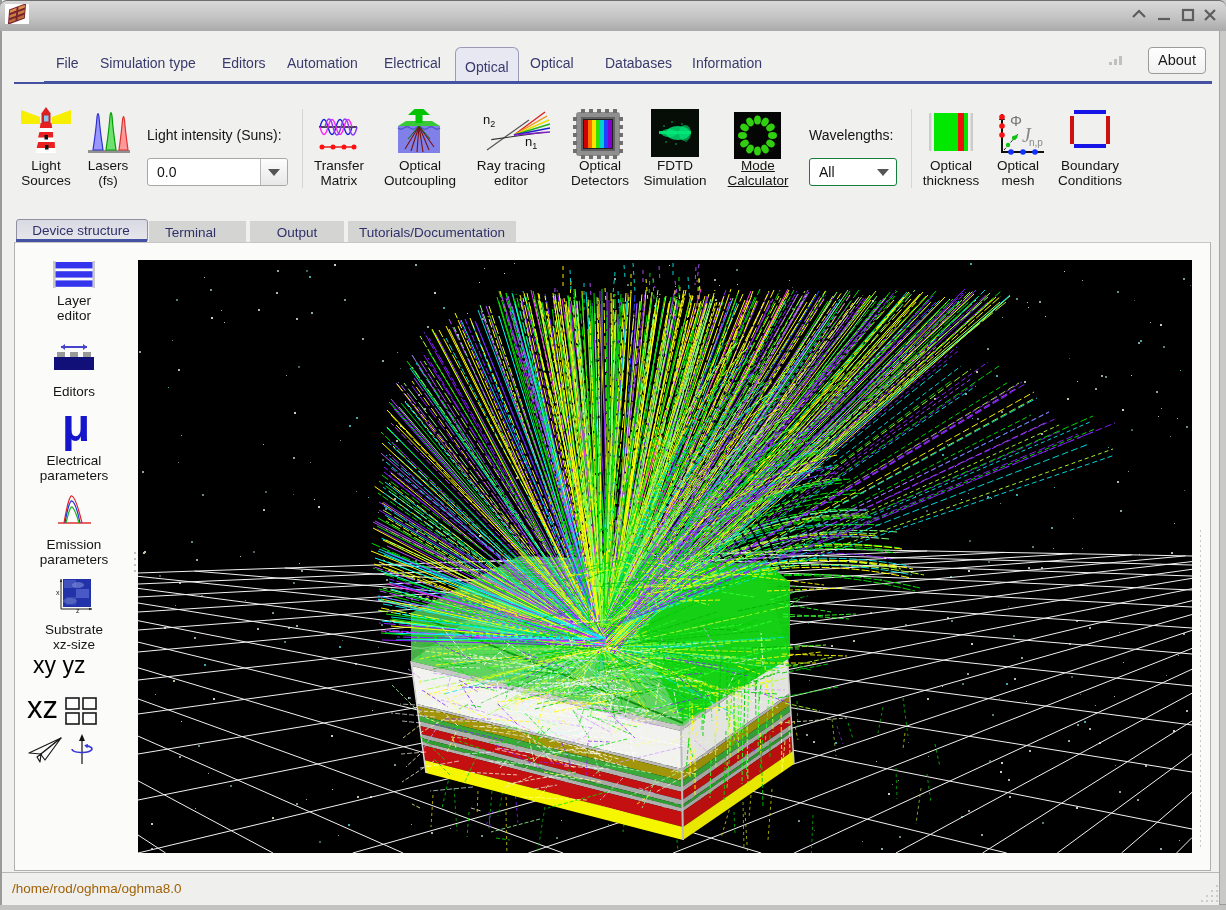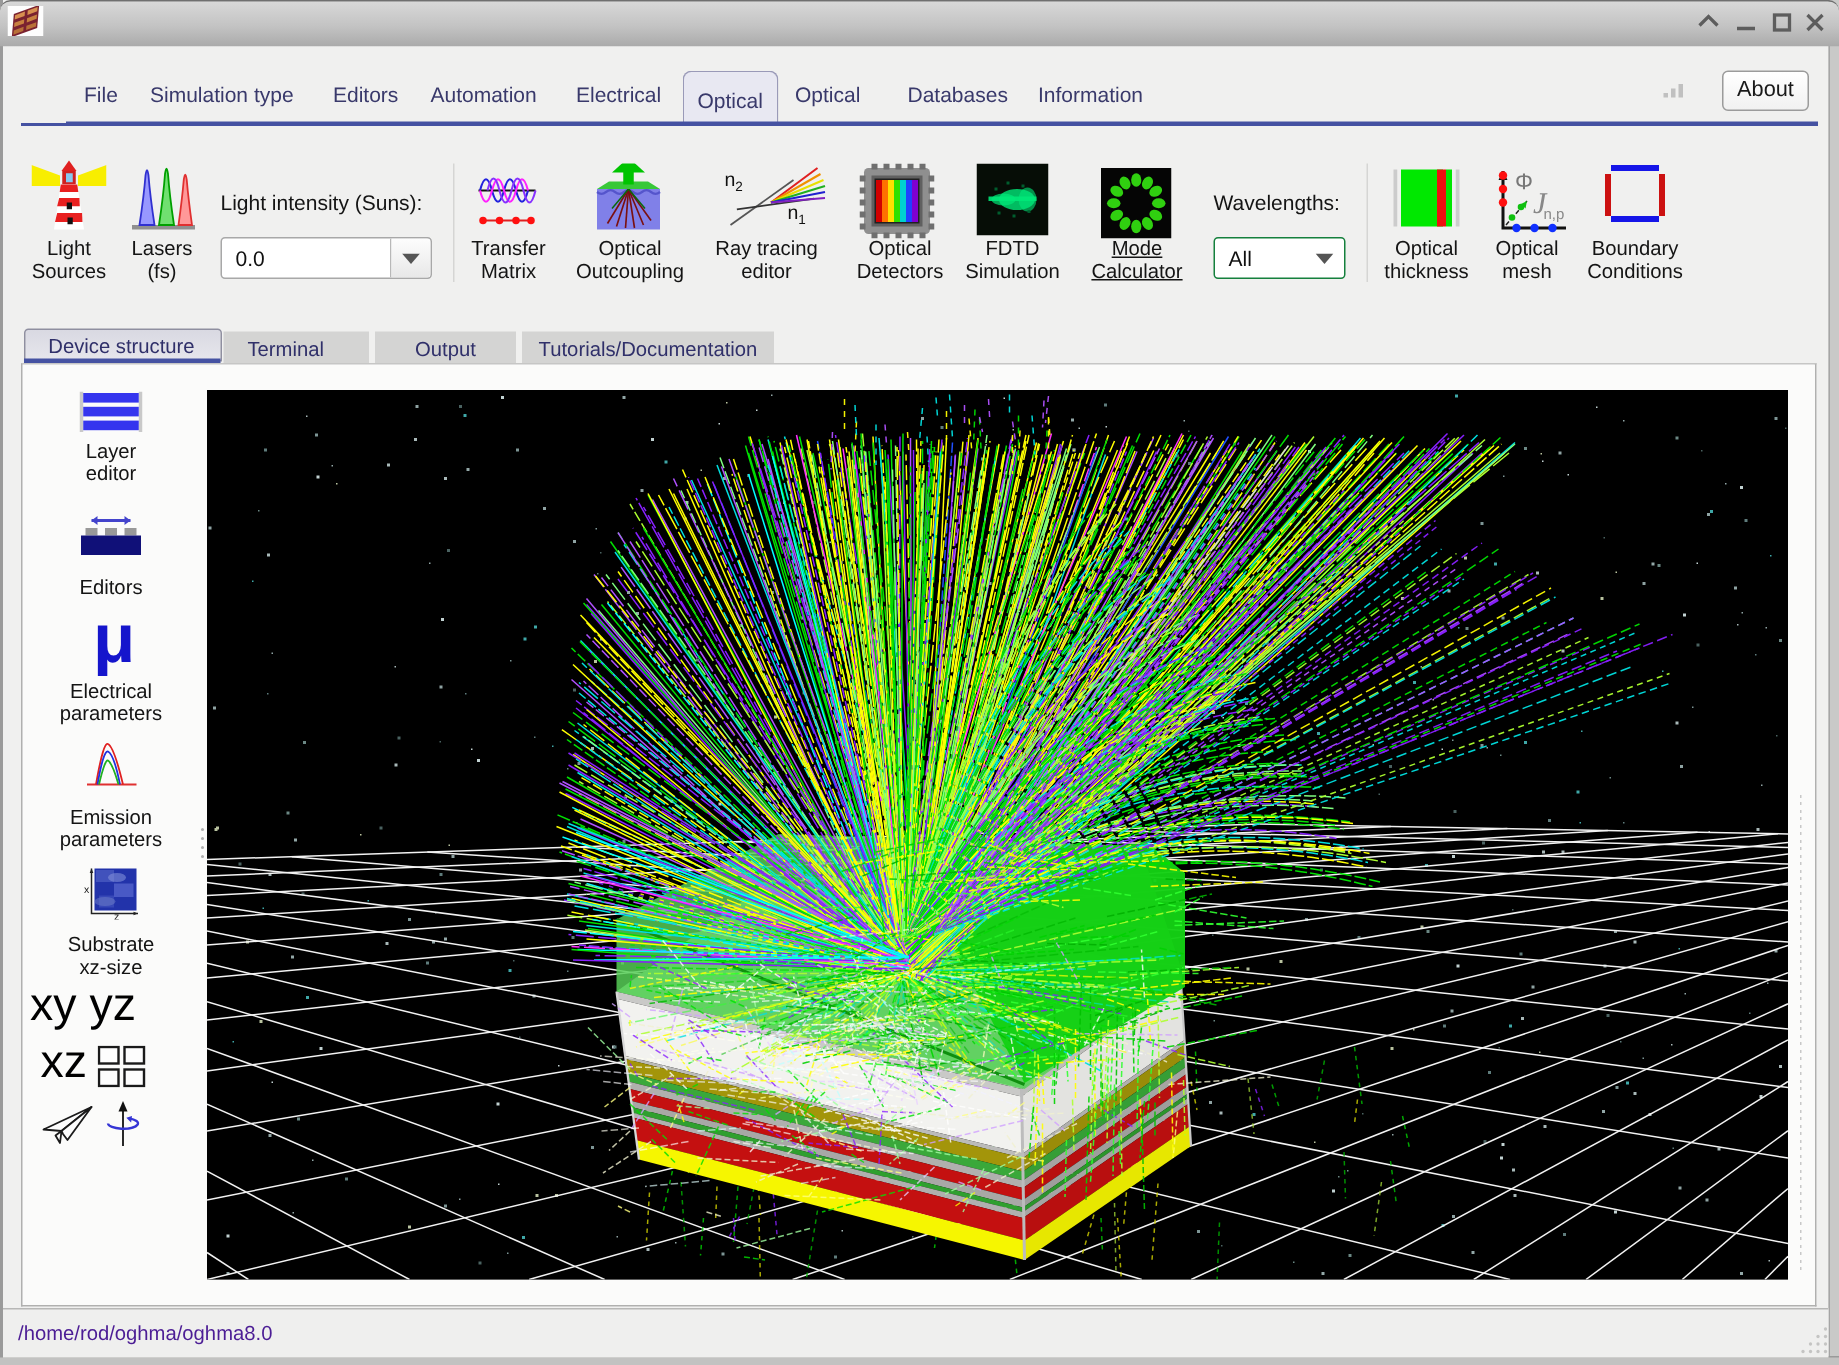--- a/index.html
+++ b/index.html
@@ -319,21 +319,21 @@
     <ellipse cx="22" cy="8" rx="6" ry="3" fill="#8090d8" opacity="0.6"></ellipse>
     <ellipse cx="14" cy="24" rx="7" ry="3" fill="#7080c8" opacity="0.5"></ellipse>
     <path d="M5 2 L5 32 L36 32" stroke="#222" stroke-width="1" fill="none"></path>
     <path d="M5 2 L3.8 5 L6.2 5 Z" fill="#222"></path>
     <path d="M36 32 L33 30.8 L33 33.2 Z" fill="#222"></path>
     <text x="0" y="18" font-size="7" fill="#222" font-family="Liberation Sans">x</text>
     <text x="20" y="36" font-size="7" fill="#222" font-family="Liberation Sans">z</text>
   </svg>
   <div class="lbl" style="left:74px;top:622px;">Substrate<br>xz-size</div>
 
-  <div class="abs" style="left:20px;top:652px;font-size:31px;color:#000;">xy yz</div>
+  <div class="abs" style="left:33px;top:652px;font-size:23px;color:#000;">xy yz</div>
   <div class="abs" style="left:27px;top:690px;font-size:31px;color:#000;">xz</div>
   <svg class="abs" style="left:65px;top:697px;" width="33" height="28" viewBox="0 0 33 28">
     <g fill="#fdfdfd" stroke="#1a1a1a" stroke-width="1.6">
       <rect x="1" y="1" width="13" height="11"></rect>
       <rect x="18" y="1" width="13" height="11"></rect>
       <rect x="1" y="16" width="13" height="11"></rect>
       <rect x="18" y="16" width="13" height="11"></rect>
     </g>
   </svg>
 
@@ -2479,21 +2479,21 @@
 
   <svg class="abs" style="left:131px;top:550px;" width="8" height="24" viewBox="0 0 8 24">
     <circle cx="4" cy="3" r="1" fill="#b0b0b0"></circle>
       <circle cx="4" cy="9" r="1" fill="#b0b0b0"></circle>
     <circle cx="4" cy="15" r="1" fill="#b0b0b0"></circle>
       <circle cx="4" cy="21" r="1" fill="#b0b0b0"></circle>
   </svg>
   <div class="abs" style="left:1200px;top:530px;width:1px;height:320px;background:repeating-linear-gradient(#c8c8c8 0 2px,transparent 2px 5px);"></div>
 
   <div class="abs" style="left:2px;top:872px;width:1217px;height:32px;background:#efefee;border-top:1px solid #b7b7b6;"></div>
-  <div class="abs" style="left:12px;top:881px;font-size:13.5px;color:#4c1d95;">/home/rod/oghma/oghma8.0</div>
+  <div class="abs" style="left:12px;top:881px;font-size:13.5px;color:#a16207;">/home/rod/oghma/oghma8.0</div>
   <svg class="abs" style="left:1200px;top:884px;" width="20" height="20" viewBox="0 0 20 20">
     <g fill="#c4c4c3">
       <circle cx="17" cy="2" r="1.1"></circle>
       <circle cx="12" cy="7" r="1.1"></circle>
         <circle cx="17" cy="7" r="1.1"></circle>
       <circle cx="7" cy="12" r="1.1"></circle>
         <circle cx="12" cy="12" r="1.1"></circle>
         <circle cx="17" cy="12" r="1.1"></circle>
       <circle cx="2" cy="17" r="1.1"></circle>
         <circle cx="7" cy="17" r="1.1"></circle>

